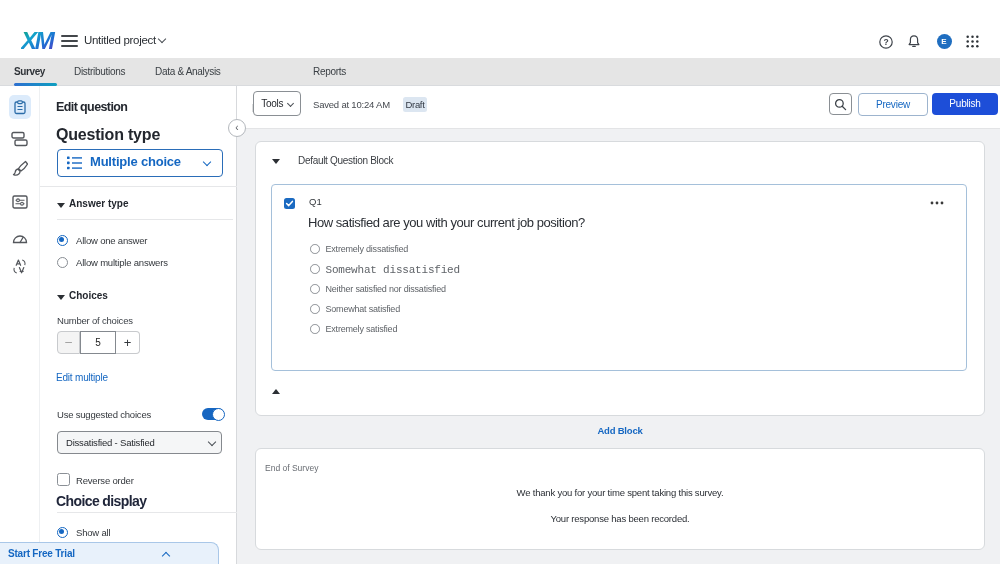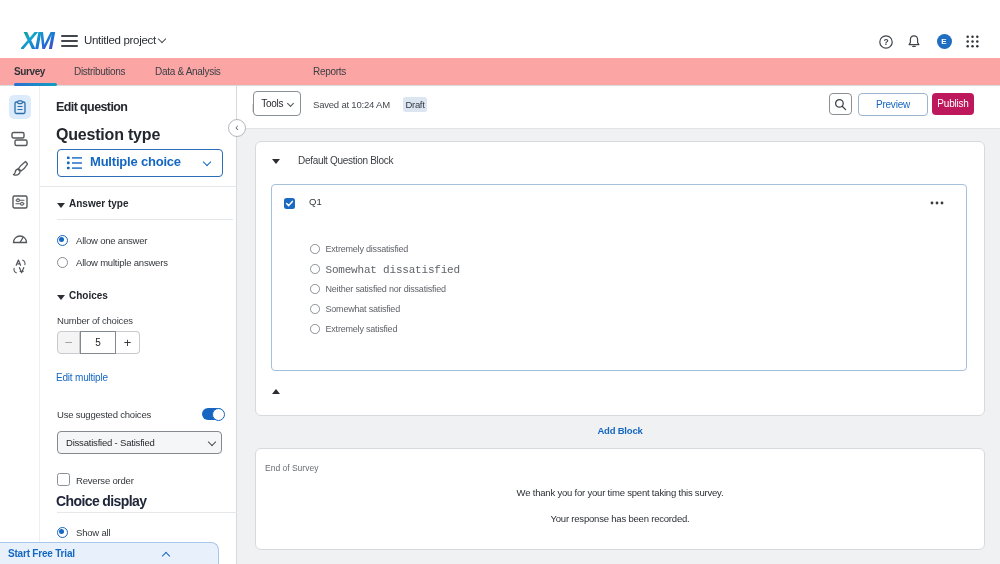--- a/index.html
+++ b/index.html
@@ -14,21 +14,21 @@
   #banner .msg b { font-weight:700; }
   #banner .x { position:absolute; right:5px; top:3px; width:15px; height:15px; color:#7d838e; font-size:10px; line-height:15px; text-align:center; background:#f4f6fb; border-radius:3px;}
   
   #hdr { left:0; top:22px; width:880px; height:36px; background:#fff; }
   #xm { left:21px; top:3px; width:42px; height:30px; }
   #burger { left:61px; top:13px; width:17px; height:12px; }
   #burger div { height:1.5px; background:#43474b; margin-bottom:3.5px; border-radius:1px; }
   #projname { left:84px; top:12px; font-size:11.5px; letter-spacing:-0.3px; color:#2a2e33; }
   .chev { display:inline-block; width:6px; height:6px; border-right:1.4px solid #4a4f55; border-bottom:1.4px solid #4a4f55; transform:rotate(45deg); }
   
-  #tabs { left:0; top:58px; width:1000px; height:28px; background:#fca5a5; border-bottom:1px solid #d9dbde; }
+  #tabs { left:0; top:58px; width:1000px; height:28px; background:#e5e5e5; border-bottom:1px solid #d9dbde; }
   .tab { position:absolute; top:8px; font-size:10px; letter-spacing:-0.3px; color:#3b4045; }
   #tab-active-line { position:absolute; left:14px; top:25px; width:43px; height:3px; background:linear-gradient(90deg,#2d6fd0,#0e9fc0); border-radius:2px; }
   
   #rail { left:0; top:86px; width:40px; height:478px; background:#fff; border-right:1px solid #eef0f2; }
   #panel { left:40px; top:86px; width:197px; height:478px; background:#fff; border-right:1px solid #d7d9dc; }
   .lbl { font-size:9.5px; letter-spacing:-0.2px; color:#33373c; }
   .radio { position:absolute; width:11px; height:11px; border-radius:50%; border:1px solid #888d93; background:#fff; }
   .radio.on { border:1.6px solid #1567c2; }
   .radio.on::after { content:""; position:absolute; left:1.4px; top:1.4px; width:5px; height:5px; border-radius:50%; background:#1567c2; }
   .caret-d { display:inline-block; width:0; height:0; border-left:4px solid transparent; border-right:4px solid transparent; border-top:5px solid #2b2f34; }
@@ -186,37 +186,38 @@
   <div class="btn" style="left:253px; top:91px; width:48px; height:25px; border:1px solid #8a8f94; background:#fff; line-height:23px; color:#26292e; letter-spacing:-0.3px;">Tools <span class="chev" style="width:5px; height:5px; margin-left:2px; margin-bottom:1px;"></span></div>
   <div class="abs" style="left:313px; top:99px; font-size:9.5px; letter-spacing:-0.2px; color:#45494f;">Saved at 10:24 AM</div>
   <div class="abs" style="left:403px; top:97px; width:24px; height:15px; background:#dce6f1; border-radius:2.5px; font-size:9.5px; letter-spacing:-0.3px; color:#333a45; text-align:center; line-height:15px;">Draft</div>
   <div class="btn" style="left:829px; top:93px; width:23px; height:22px; border:1px solid #8a8f94; background:#fff;">
     <svg width="13" height="13" viewBox="0 0 13 13" style="margin:3.5px auto 0;">
       <circle cx="5.4" cy="5.4" r="3.8" fill="none" stroke="#3c4248" stroke-width="1.3"></circle>
       <path d="M8.2 8.2 L11.6 11.6" stroke="#3c4248" stroke-width="1.3" stroke-linecap="round"></path>
     </svg>
   </div>
   <div class="btn" style="left:858px; top:92.5px; width:70px; height:23px; border:1px solid #9db4ce; background:#fff; line-height:21px; color:#1567c2; letter-spacing:-0.2px;">Preview</div>
-  <div class="btn" style="left:932px; top:93px; width:42px; height:22px; background:#be185d; line-height:22px; color:#fff; letter-spacing:-0.2px;">Publish</div>
+  <div class="btn" style="left:932px; top:93px; width:66px; height:22px; background:#1d4ed8; line-height:22px; color:#fff; letter-spacing:-0.2px;">Publish</div>
 
   <div class="abs" style="left:228px; top:119px; width:18px; height:18px; border-radius:50%; background:#fff; border:1px solid #b4b8bd; color:#55595e; font-size:10px; text-align:center; line-height:16px; z-index:5;">‹</div>
 
   <div id="canvas" class="abs">
 
     <div class="card" style="left:18px; top:12px; width:730px; height:275px;"></div>
     <span class="abs caret-d" style="left:35px; top:30px;"></span>
     <div class="abs" style="left:61px; top:26px; font-size:10px; letter-spacing:-0.3px; color:#3a3e43;">Default Question Block</div>
 
     <div class="abs" style="left:34px; top:55px; width:696px; height:187px; border:1px solid #a5c0da; border-radius:4px; background:#fff;"></div>
     <div class="abs" style="left:47px; top:69px; width:11px; height:11px; background:#1b6ac1; border-radius:2.5px;">
       <svg width="11" height="11" viewBox="0 0 11 11">
           <path d="M2.6 5.5 L4.7 7.6 L8.4 3.4" stroke="#fff" stroke-width="1.5" fill="none" stroke-linecap="round" stroke-linejoin="round"></path>
         </svg>
     </div>
     <div class="abs" style="left:72px; top:67px; font-size:9.5px; color:#33373c;">Q1</div>
+    <div class="abs" style="left:71px; top:86px; font-size:13px; letter-spacing:-0.45px; color:#2b2f35;">How satisfied are you with your current job position?</div>
     <div class="abs" style="left:693px; top:72px;">
       <svg width="14" height="4" viewBox="0 0 14 4">
           <g fill="#3a3a3a">
             <circle cx="2" cy="2" r="1.4"></circle>
             <circle cx="7" cy="2" r="1.4"></circle>
             <circle cx="12" cy="2" r="1.4"></circle>
           </g>
         </svg>
     </div>
 

